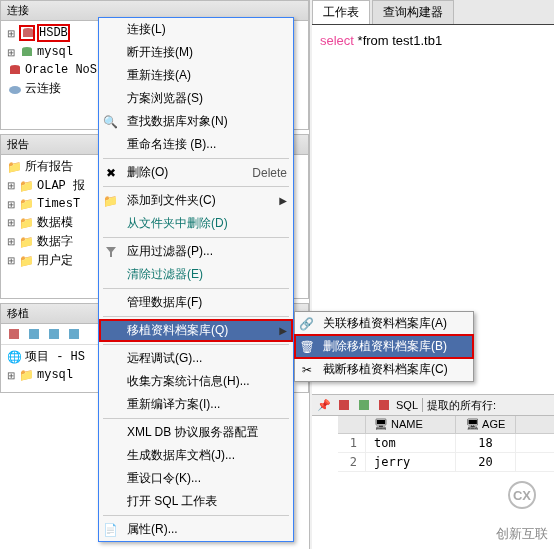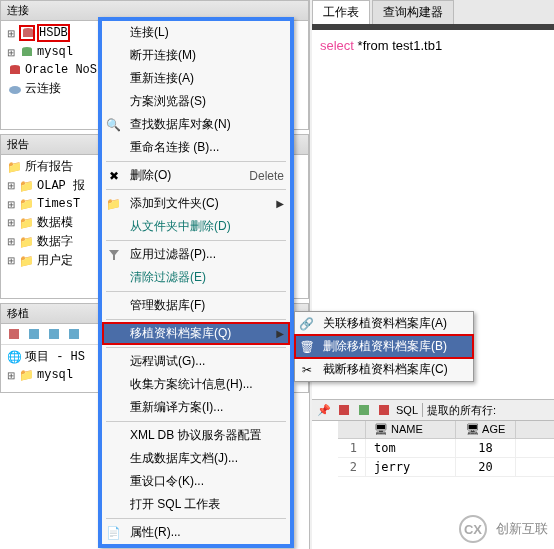--- a/index.html
+++ b/index.html
@@ -14,54 +14,54 @@
 .tree-item .toggle { width: 12px; font-size: 10px; color: #555; }
 .tree-item .icon { width: 16px; height: 16px; margin-right: 2px; display: inline-flex; align-items: center; justify-content: center; }
 .tree-item .label { font-size: 12px; font-family: Liberation Mono, monospace; }
 
 .section-conn { height: 130px; }
 .section-report { height: 165px; margin-top: 4px; }
 .section-port { height: 90px; margin-top: 4px; }
 
 .highlight-red { border: 2px solid #d00; }
 
-.context-menu { position: absolute; left: 98px; top: 17px; width: 196px; background: #f7f7f7; border: 4px solid #3b82f6; box-shadow: 2px 2px 4px rgba(0,0,0,0.3); z-index: 100; }
+.context-menu { position: absolute; left: 98px; top: 17px; width: 196px; background: #f7f7f7; border: 1px solid #3b82f6; box-shadow: 2px 2px 4px rgba(0,0,0,0.3); z-index: 100; }
 .menu-item { display: flex; align-items: center; padding: 3px 6px 3px 28px; font-size: 12px; position: relative; cursor: default; }
 .menu-item.sep { height: 1px; background: #ccc; margin: 2px 4px; padding: 0; }
 .menu-item .micon { position: absolute; left: 4px; width: 16px; height: 16px; display: inline-flex; align-items: center; justify-content: center; }
 .menu-item .accel { margin-left: auto; color: #555; font-size: 12px; }
 .menu-item .sub { margin-left: auto; font-size: 10px; color: #333; }
 .menu-item.disabled { color: #0f766e; }
 .menu-item.highlighted { background: #4a6da8; color: #fff; }
 .menu-item.highlighted-red { outline: 2px solid #d00; outline-offset: -2px; background: #4a6da8; color: #fff; }
 
 .submenu { position: absolute; left: 294px; top: 311px; width: 180px; background: #f7f7f7; border: 1px solid #999; box-shadow: 2px 2px 4px rgba(0,0,0,0.3); z-index: 101; }
 .submenu .menu-item.highlighted-red2 { outline: 2px solid #d00; outline-offset: -1px; }
 
 .right-panel { position: absolute; left: 312px; top: 0; right: 0; height: 549px; background: #fff; }
-.tabs { display: flex; background: #e8e8e8; border-bottom: 6px solid #404040; }
+.tabs { display: flex; background: #e8e8e8; border-bottom: 1px solid #404040; }
 .tab { padding: 3px 10px; border: 1px solid #bbb; border-bottom: none; background: #fff; margin-right: 2px; font-size: 12px; }
 .tab.inactive { background: #e0e0e0; }
 .sql-area { padding: 8px; background: #fff; font-family: monospace; font-size: 13px; height: 370px; border-bottom: 1px solid #bbb; }
 .sql-area .kw { color: #ec4899; }
 
 .toolbar2 { display: flex; align-items: center; gap: 4px; padding: 2px 4px; background: #eee; border-bottom: 1px solid #bbb; font-size: 11px; }
 .toolbar2 .tb-icon { width: 16px; height: 16px; display: inline-flex; align-items: center; justify-content: center; }
 .toolbar2 .lbl { font-size: 11px; }
 
 .grid { background: #fff; margin-left: 26px; }
 .grid-header { display: flex; background: #e8e8e8; border-bottom: 1px solid #ccc; }
 .grid-header .gh { padding: 2px 8px; border-right: 1px solid #ccc; font-size: 11px; }
 .grid-row { display: flex; border-bottom: 1px solid #eee; }
 .grid-row .gc { padding: 2px 8px; border-right: 1px solid #eee; font-size: 12px; font-family: monospace; }
 .gh0, .gc0 { width: 28px; text-align: right; color: #666; }
 .gh1, .gc1 { width: 90px; }
 .gh2, .gc2 { width: 60px; text-align: center; }
 
-.watermark { position: absolute; right: 6px; bottom: 6px; display: flex; align-items: center; gap: 9px; color: #888; font-size: 13px; z-index: 200; }
+.watermark { position: absolute; right: 6px; bottom: 6px; display: flex; align-items: center; gap: 16px; color: #888; font-size: 13px; z-index: 200; flex-direction: column; }
 .watermark .circ { width: 28px; height: 28px; border: 2px solid #bbb; border-radius: 50%; display: flex; align-items: center; justify-content: center; font-weight: bold; color: #aaa; font-size: 13px; }
 
 svg { display: block; }
 </style>
 </head>
 <body>
 
 <div class="left-panel">
   <div class="tree-section section-conn">
     <div class="tree-header">连接</div>

